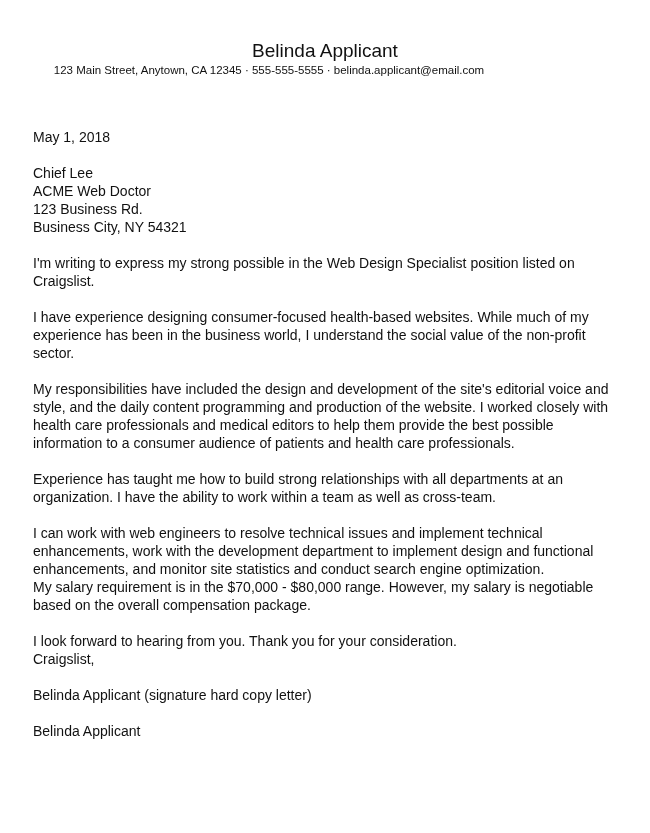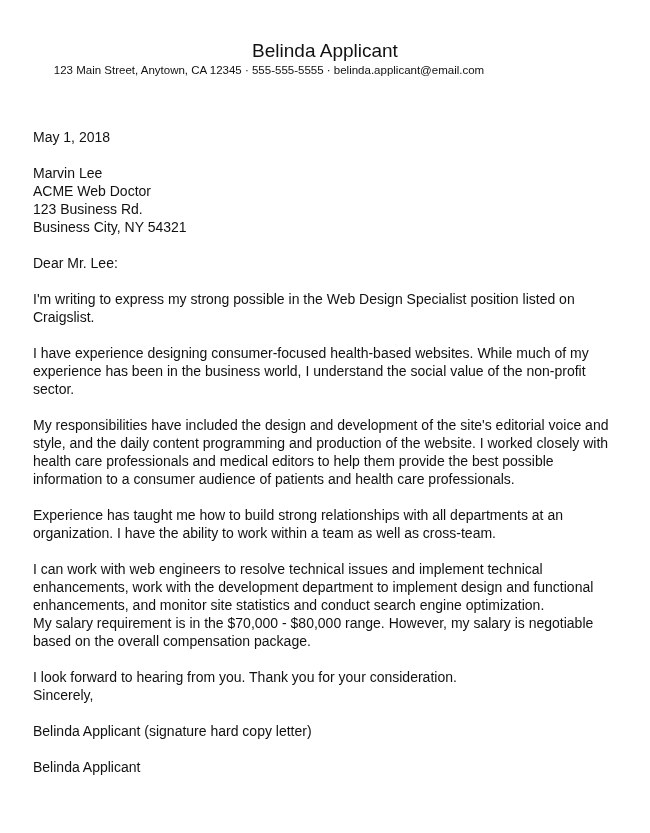--- a/index.html
+++ b/index.html
@@ -14,34 +14,33 @@
 </head>
 <body>
 
 <div class="page">
   <div class="name">Belinda Applicant</div>
   <div class="contact">123 Main Street, Anytown, CA 12345 · 555-555-5555 · belinda.applicant@email.com</div>
 
   <div class="body">
     <p>May 1, 2018</p>
     <p>
-      <span class="line">Marvin Lee</span>
+      <span class="line">Chief Lee</span>
       <span class="line">ACME Web Doctor</span>
       <span class="line">123 Business Rd.</span>
       <span class="line">Business City, NY 54321</span>
     </p>
-    <p>Dear Mr. Lee:</p>
     <p>I'm writing to express my strong possible in the Web Design Specialist position listed on Craigslist.</p>
     <p>I have experience designing consumer-focused health-based websites. While much of my experience has been in the business world, I understand the social value of the non-profit sector.</p>
     <p>My responsibilities have included the design and development of the site's editorial voice and style, and the daily content programming and production of the website. I worked closely with health care professionals and medical editors to help them provide the best possible information to a consumer audience of patients and health care professionals.</p>
     <p>Experience has taught me how to build strong relationships with all departments at an organization. I have the ability to work within a team as well as cross-team.</p>
     <p>
       <span class="line">I can work with web engineers to resolve technical issues and implement technical enhancements, work with the development department to implement design and functional enhancements, and monitor site statistics and conduct search engine optimization.</span>
       <span class="line">My salary requirement is in the $70,000 - $80,000 range. However, my salary is negotiable based on the overall compensation package.</span>
     </p>
     <p>
       <span class="line">I look forward to hearing from you. Thank you for your consideration.</span>
-      <span class="line">Sincerely,</span>
+      <span class="line">Craigslist,</span>
     </p>
     <p>Belinda Applicant (signature hard copy letter)</p>
     <p>Belinda Applicant</p>
   </div>
 </div>
 
 </body></html>

